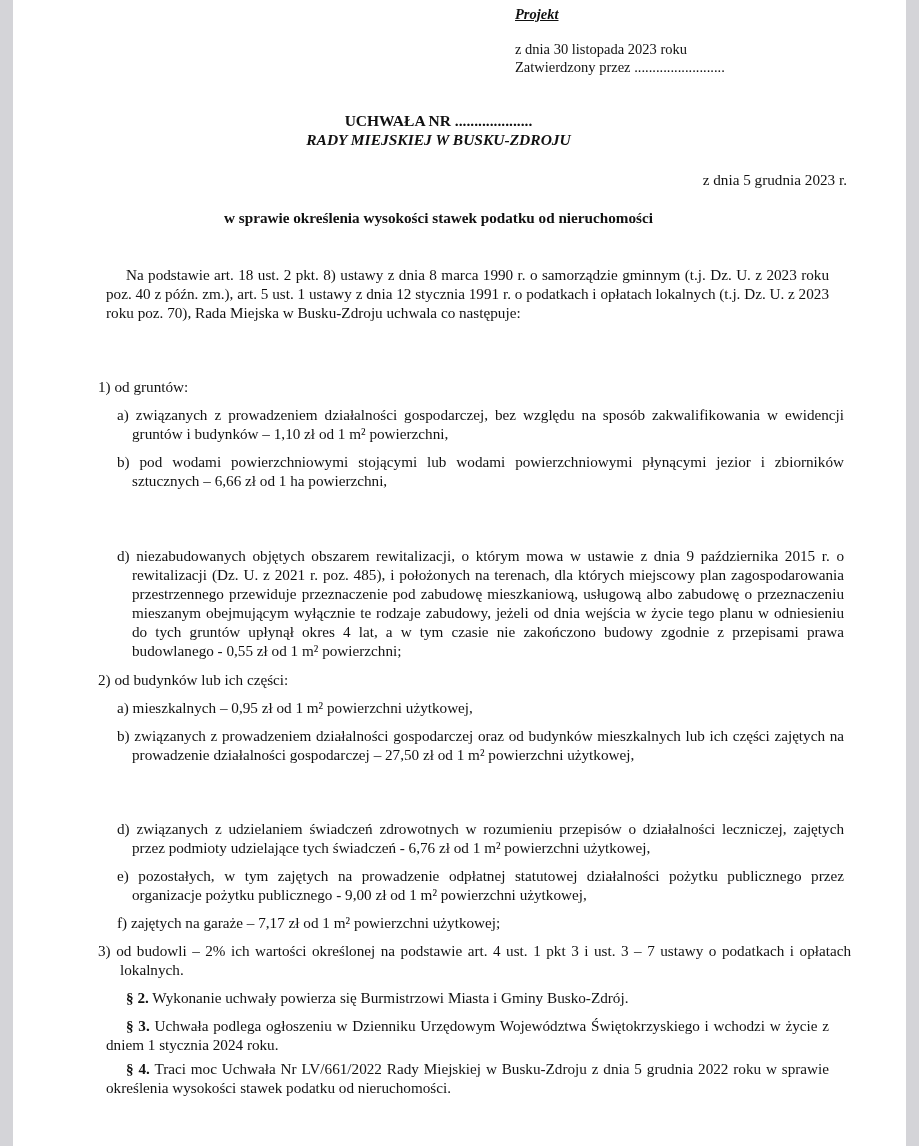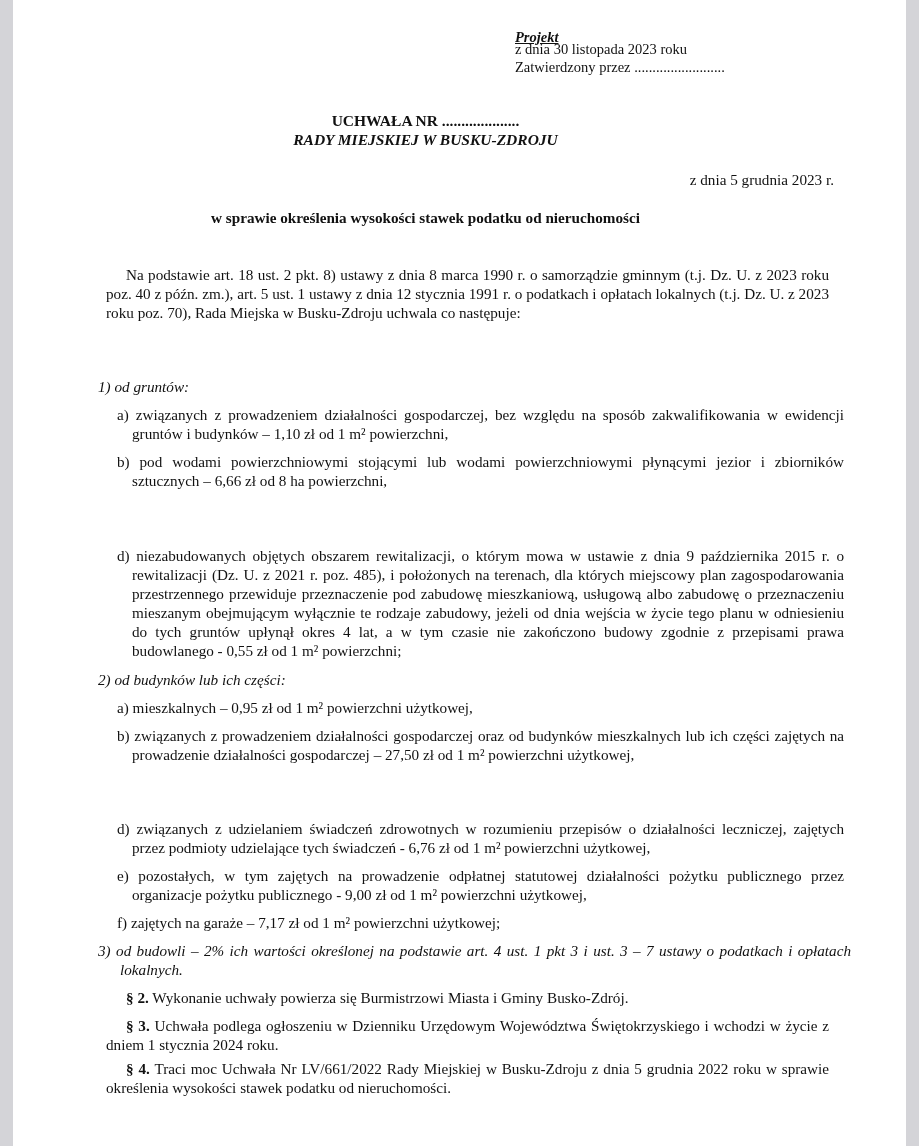--- a/index.html
+++ b/index.html
@@ -7,30 +7,30 @@
     width: 919px; height: 1146px; overflow: hidden;
     background: #d4d4d8;
     font-family: "Liberation Serif", "DejaVu Serif", serif;
     color: #111;
   }
   .page {
     position: absolute; left: 13px; top: 0; width: 893px; height: 1146px;
     background: #ffffff;
   }
   .abs { position: absolute; }
-  .projekt { left: 502px; top: 6px; font-weight: bold; font-style: italic; text-decoration: underline; font-size: 14.5px; margin-top: 23px; }
+  .projekt { left: 502px; top: 6px; font-weight: bold; font-style: italic; text-decoration: underline; font-size: 14.5px; }
   .hdr { left: 502px; top: 40px; font-size: 14.5px; line-height: 18px; }
-  .center { position: absolute; left: 4px; width: 817px; text-align: center; }
+  .center { position: absolute; left: 17px; width: 817px; text-align: center; }
   .title1 { top: 111px; font-weight: bold; font-size: 15.5px; line-height: 19px; }
   .title2 { top: 130px; font-weight: bold; font-size: 15.5px; line-height: 19px; font-style: italic; }
   .date { top: 171px; font-size: 15.2px; text-align: right; }
   .subject { top: 209px; font-weight: bold; font-size: 15.2px; }
   .para { position: absolute; left: 93px; width: 723px; text-align: justify; font-size: 15.2px; line-height: 19px; }
   .indent { text-indent: 20px; }
-  .lvl1 { position: absolute; left: 85px; width: 731px; font-size: 15.2px; line-height: 19px; padding-left: 22px; text-indent: -22px; text-align: justify; font-style: italic; }
+  .lvl1 { position: absolute; left: 85px; width: 731px; font-size: 15.2px; line-height: 19px; padding-left: 22px; text-indent: -22px; text-align: justify; }
   .lvl2 { position: absolute; left: 104px; width: 712px; font-size: 15.2px; line-height: 19px; padding-left: 15px; text-indent: -15px; text-align: justify; }
   .par-sym { font-weight: bold; }
 </style>
 </head>
 <body>
 
 <div class="page">
 
   <div class="abs projekt">Projekt</div>
   <div class="abs hdr">
@@ -41,21 +41,21 @@
   <div class="center title1">UCHWAŁA NR ....................</div>
   <div class="center title2">RADY MIEJSKIEJ W BUSKU-ZDROJU</div>
   <div class="center date">z dnia 5 grudnia 2023 r.</div>
   <div class="center subject">w sprawie określenia wysokości stawek podatku od nieruchomości</div>
 
   <div class="para indent" style="top:265px;">Na podstawie art. 18 ust. 2 pkt. 8) ustawy z dnia 8 marca 1990 r. o samorządzie gminnym (t.j. Dz. U. z 2023 roku poz. 40 z późn. zm.), art. 5 ust. 1 ustawy z dnia 12 stycznia 1991 r. o podatkach i opłatach lokalnych (t.j. Dz. U. z 2023 roku poz. 70), Rada Miejska w Busku-Zdroju uchwala co następuje:</div>
 
 
   <div class="lvl1" style="top:377px;">1) od gruntów:</div>
   <div class="lvl2" style="top:405px;">a) związanych z prowadzeniem działalności gospodarczej, bez względu na sposób zakwalifikowania w ewidencji gruntów i budynków – 1,10 zł od 1 m² powierzchni,</div>
-  <div class="lvl2" style="top:452px;">b) pod wodami powierzchniowymi stojącymi lub wodami powierzchniowymi płynącymi jezior i zbiorników sztucznych – 6,66 zł od 8 ha powierzchni,</div>
+  <div class="lvl2" style="top:452px;">b) pod wodami powierzchniowymi stojącymi lub wodami powierzchniowymi płynącymi jezior i zbiorników sztucznych – 6,66 zł od 1 ha powierzchni,</div>
   <div class="lvl2" style="top:546px;">d) niezabudowanych objętych obszarem rewitalizacji, o którym mowa w ustawie z dnia 9 października 2015 r. o rewitalizacji (Dz. U. z 2021 r. poz. 485), i położonych na terenach, dla których miejscowy plan zagospodarowania przestrzennego przewiduje przeznaczenie pod zabudowę mieszkaniową, usługową albo zabudowę o przeznaczeniu mieszanym obejmującym wyłącznie te rodzaje zabudowy, jeżeli od dnia wejścia w życie tego planu w odniesieniu do tych gruntów upłynął okres 4 lat, a w tym czasie nie zakończono budowy zgodnie z przepisami prawa budowlanego - 0,55 zł od 1 m² powierzchni;</div>
 
   <div class="lvl1" style="top:670px;">2) od budynków lub ich części:</div>
   <div class="lvl2" style="top:698px;">a) mieszkalnych – 0,95 zł od 1 m² powierzchni użytkowej,</div>
   <div class="lvl2" style="top:726px;">b) związanych z prowadzeniem działalności gospodarczej oraz od budynków mieszkalnych lub ich części zajętych na prowadzenie działalności gospodarczej – 27,50 zł od 1 m² powierzchni użytkowej,</div>
   <div class="lvl2" style="top:819px;">d) związanych z udzielaniem świadczeń zdrowotnych w rozumieniu przepisów o działalności leczniczej, zajętych przez podmioty udzielające tych świadczeń - 6,76 zł od 1 m² powierzchni użytkowej,</div>
   <div class="lvl2" style="top:866px;">e) pozostałych, w tym zajętych na prowadzenie odpłatnej statutowej działalności pożytku publicznego przez organizacje pożytku publicznego - 9,00 zł od 1 m² powierzchni użytkowej,</div>
   <div class="lvl2" style="top:913px;">f) zajętych na garaże – 7,17 zł od 1 m² powierzchni użytkowej;</div>
 
   <div class="lvl1" style="top:941px;">3) od budowli – 2% ich wartości określonej na podstawie art. 4 ust. 1 pkt 3 i ust. 3 – 7 ustawy o podatkach i opłatach lokalnych.</div>

